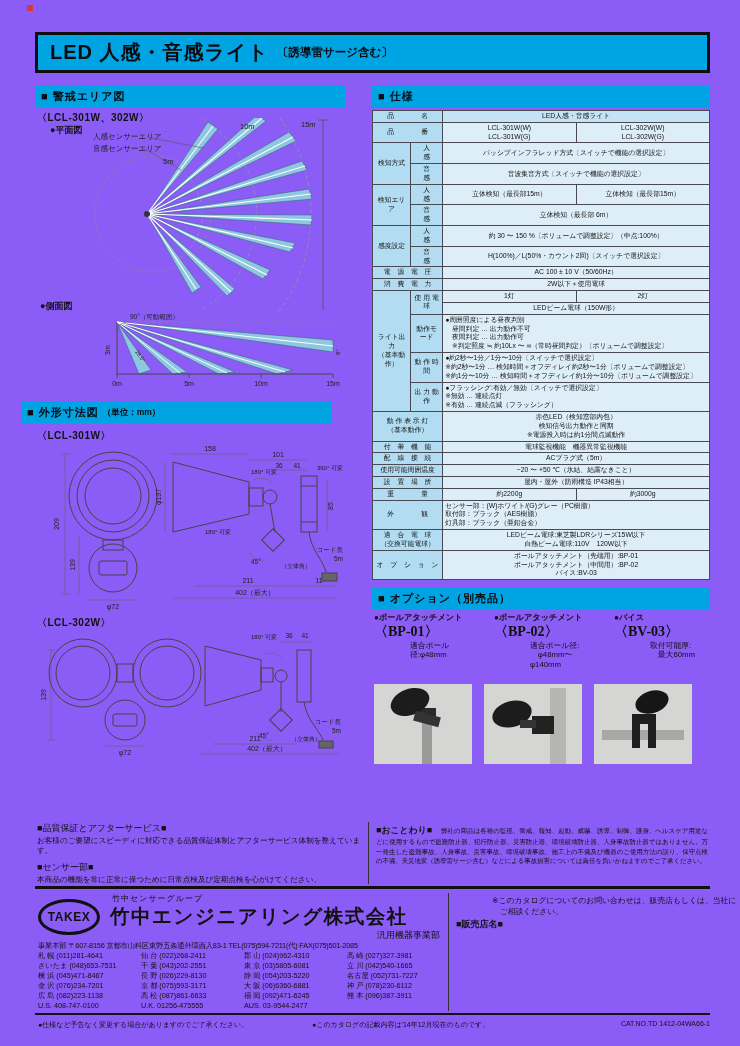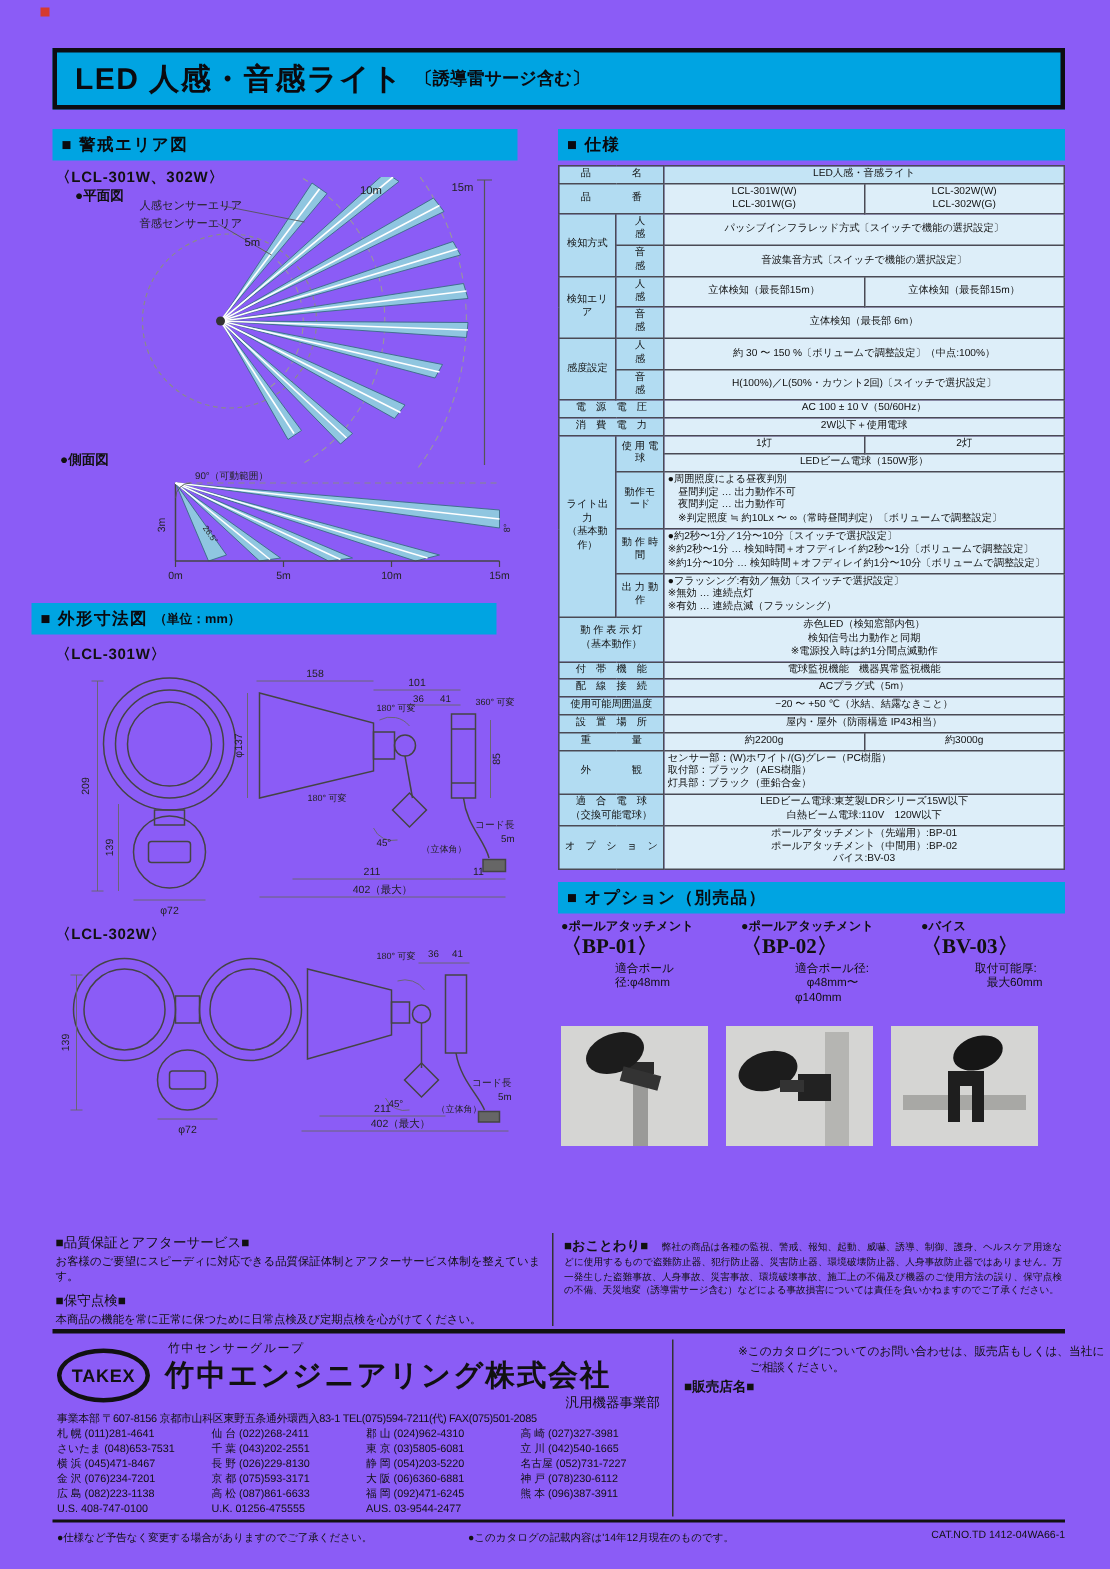--- a/index.html
+++ b/index.html
@@ -437,21 +437,21 @@
       <rect x="0" y="0" width="98" height="80" fill="#d5d5d3"></rect>
       <rect x="8" y="46" width="82" height="10" fill="#a8a8a5"></rect>
       <path d="M38,30 h24 v34 h-8 v-24 h-8 v24 h-8 z" fill="#1e1e1e"></path>
       <ellipse cx="58" cy="18" rx="17" ry="11" fill="#161616" transform="rotate(-18 58 18)"></ellipse>
     </svg>
   </div>
 
   <div class="abs" style="left:37px;top:822px;width:326px;">
     <p class="ntitle">■品質保証とアフターサービス■</p>
     <p class="nbody">お客様のご要望にスピーディに対応できる品質保証体制とアフターサービス体制を整えています。</p>
-    <p class="ntitle">■保守点検■</p>
+    <p class="ntitle">■センサー部■</p>
     <p class="nbody">本商品の機能を常に正常に保つために日常点検及び定期点検を心がけてください。</p>
   </div>
   <div class="abs vline" style="left:368px;top:822px;height:62px;"></div>
   <div class="abs" style="left:376px;top:824px;width:332px;">
     <p class="disc"><b>■おことわり■　</b><span>弊社の商品は各種の監視、警戒、報知、起動、威嚇、誘導、制御、護身、ヘルスケア用途などに使用するもので盗難防止器、犯行防止器、災害防止器、環境破壊防止器、人身事故防止器ではありません。万一発生した盗難事故、人身事故、災害事故、環境破壊事故、施工上の不備及び機器のご使用方法の誤り、保守点検の不備、天災地変（誘導雷サージ含む）などによる事故損害については責任を負いかねますのでご了承ください。</span></p>
   </div>
   <div class="abs hline" style="left:35px;top:886px;width:675px;height:3px;"></div>
 
   <div class="abs logo" style="left:38px;top:899px;">
     <span>TAKEX</span>

